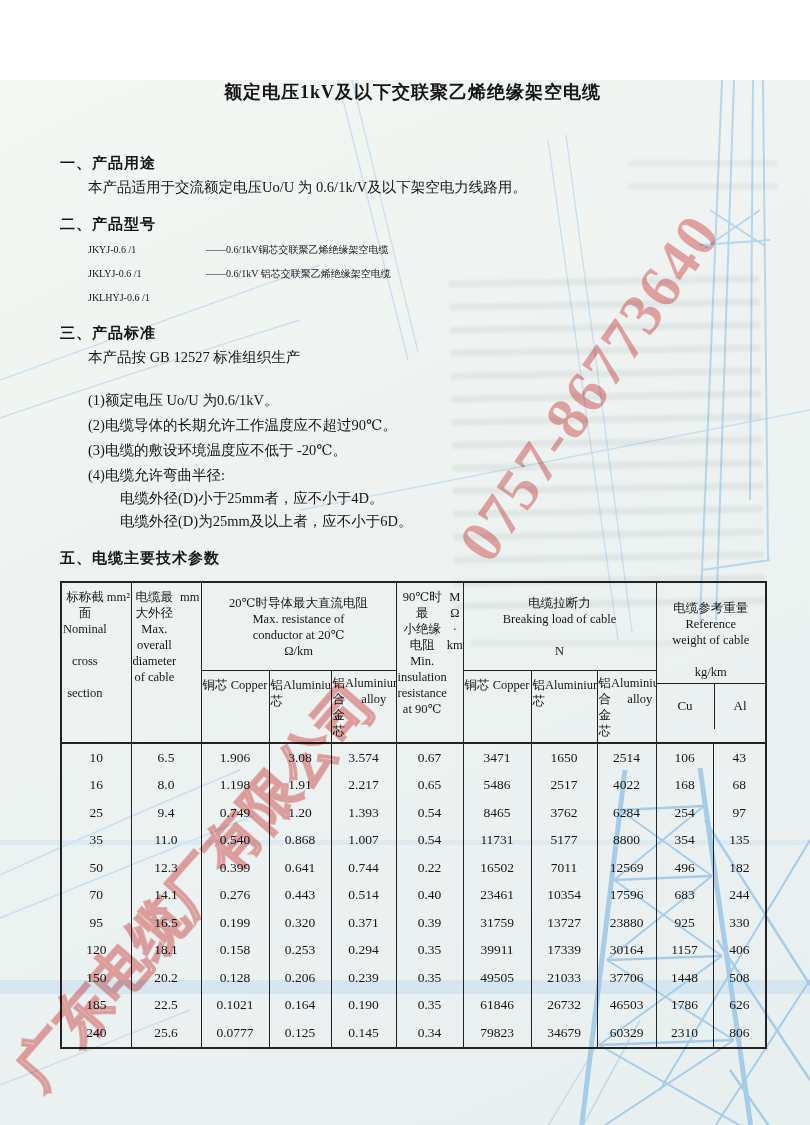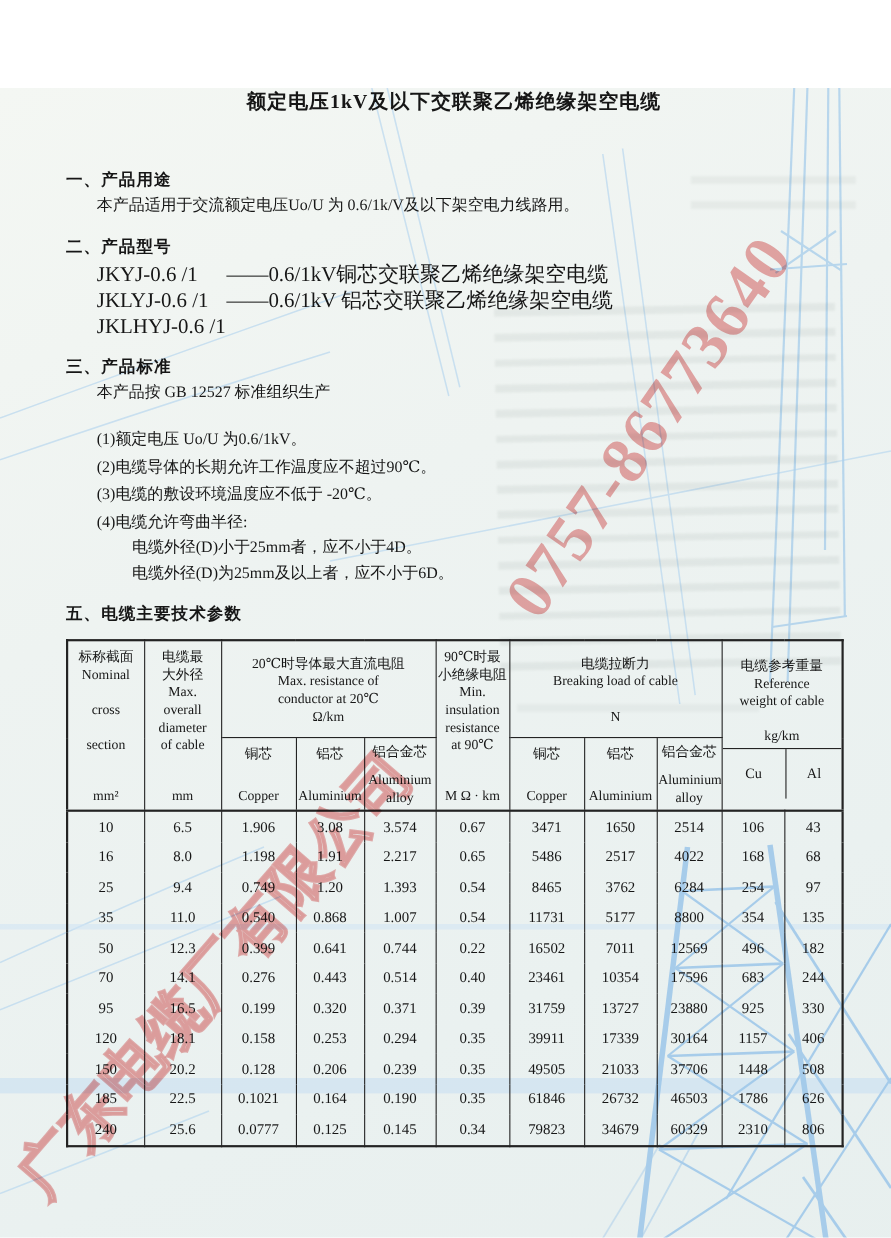--- a/index.html
+++ b/index.html
@@ -30,41 +30,41 @@
   }
   .sec-heading{
     font-family:"Liberation Sans","DejaVu Sans",sans-serif;
     font-weight:bold;font-size:15px;letter-spacing:1px;
   }
   .sec-body{font-size:14.5px;line-height:24px;margin-left:28px;}
   .s1{margin-top:50px;}
   .s1 .sec-body{margin-top:2px;}
   .s2{margin-top:16px;}
   .models{margin-top:4px;margin-left:28px;}
-  .model-row{display:flex;font-size:19px;line-height:24px;}
+  .model-row{display:flex;font-size:10px;line-height:24px;}
   .model-code{width:118px;flex:none;}
   .s3{margin-top:14px;}
   .s3 .sec-body{margin-top:2px;}
   .s4{margin-top:20px;}
   .s4 .sec-body{margin-top:2px;line-height:23px;}
   .s4 .indent2{margin-left:60px;line-height:23px;font-size:14.5px;}
   .s5{margin-top:16px;}
   
   table.spec{
     margin-top:13px;border-collapse:collapse;table-layout:fixed;
     width:705px;border:2px solid #232323;background:transparent;
   }
   table.spec th,table.spec td{
     font-weight:normal;text-align:center;vertical-align:middle;
     padding:0 1px;overflow:hidden;
   }
   thead th{border:1px solid #232323;font-size:12.5px;line-height:1.28;}
   thead{border-bottom:2px solid #232323;}
   .pre{white-space:pre-line;}
-  .hdr-flex{display:flex;flex-direction:column;justify-content:space-between;height:100%;padding:6px 0 5px 0;box-sizing:border-box;}
+  .hdr-flex{display:flex;flex-direction:row;justify-content:space-between;height:100%;padding:6px 0 5px 0;box-sizing:border-box;}
   .row1 th{height:87px;}
   .row2 th{height:65px;}
   th.tall{height:152px;}
   .wt-cell{padding:0 !important;}
   .wt-top{height:86px;display:flex;align-items:center;justify-content:center;box-sizing:border-box;}
   .wt-bottom{height:46px;display:flex;border-top:1px solid #232323;box-sizing:border-box;}
   .wt-bottom .half{flex:none;display:flex;align-items:center;justify-content:center;font-size:13px;box-sizing:border-box;}
   .wt-bottom .half.cu{width:57px;}
   .wt-bottom .half.al{width:52px;border-left:1px solid #232323;}
   tbody td{

